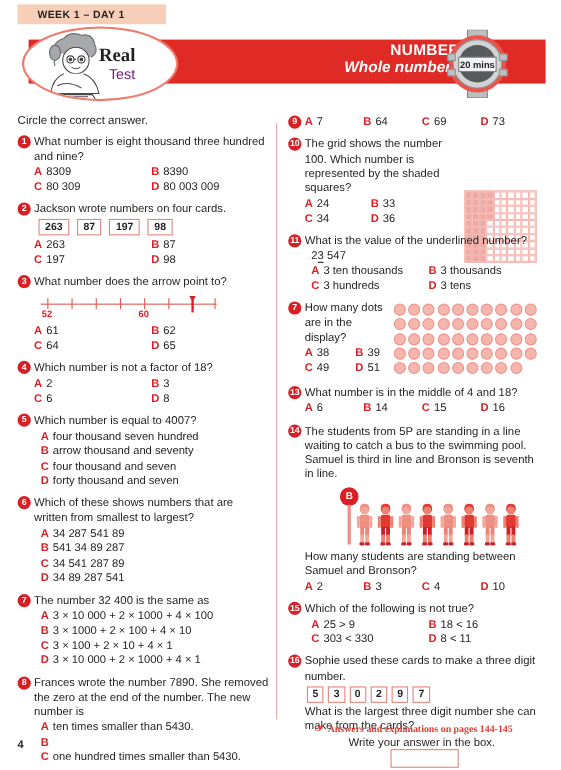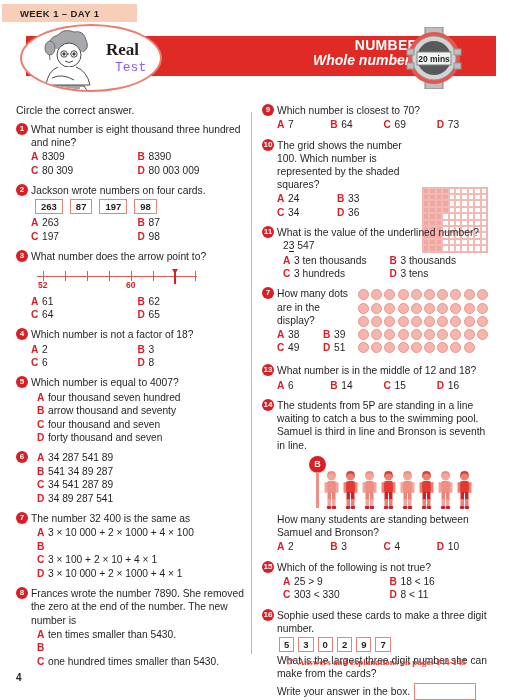--- a/index.html
+++ b/index.html
@@ -8,21 +8,21 @@
     background: #ffffff;
     font-family: "Liberation Sans", sans-serif;
     color: #231f20;
     position: relative;
     overflow: hidden;
   }
   .page { width: 510px; height: 700px; position: relative; }
 
   
   .week-band {
-    position: absolute; left: 2px; top: 4px;
+    position: absolute; left: 16px; top: 4px;
     width: 135px; height: 18px;
     background: #f7cfb9;
     display: flex; align-items: center;
   }
   .week-band span {
     font-size: 9.5px; font-weight: bold; letter-spacing: .4px;
     color: #231f20; padding-left: 18px;
   }
 
   .banner {
@@ -39,28 +39,28 @@
 
   
   .badge {
     position: absolute; left: 20px; top: 24px;
     width: 142px; height: 68px;
     border: 2.5px solid #ef7b6c;
     border-radius: 50%;
     background: #ffffff;
     overflow: hidden;
   }
-  .badge-text { position: absolute; left: 84px; top: 14px; }
+  .badge-text { position: absolute; left: 68px; top: 14px; }
   .badge-text .r1 {
     font-family: "Liberation Serif", serif;
     font-size: 17px; font-weight: bold; color: #231f20;
   }
   .badge-text .r2 {
-    font-family: Liberation Mono, monospace;
-    font-size: 13px; color: #8b5cf6; padding-left: 9px;
+    font-family: Liberation Sans, sans-serif;
+    font-size: 13px; color: #701a75; padding-left: 9px;
   }
 
   
   .watch { position: absolute; left: 404px; top: 27px; width: 60px; height: 62px; }
 
   
   .col { position: absolute; top: 104px; width: 228px; }
   .col-left { left: 16px; }
   .col-right { left: 262px; }
   .divider {
@@ -143,21 +143,21 @@
   }
   .bpole { position: absolute; left: 7px; top: 16px; width: 2.5px; height: 36px; background: #ef8f86; }
   .kid { position: absolute; bottom: 0; width: 17px; height: 40px; }
 
   
   .ansbox {
     display: inline-block; width: 62px; height: 17px;
     border: 1.2px solid #e8837c; background: #fff;
     vertical-align: middle; margin-left: 4px;
   }
-  .writeline { font-size: 10.3px; margin-top: 3px; display: flex; align-items: center; }
+  .writeline { font-size: 10.3px; margin-top: 3px; display: flex; align-items: center; flex-direction: column; }
 
   .footer {
     position: absolute; left: 262px; top: 656px;
     width: 228px; text-align: center;
     font-family: "Liberation Serif", serif;
     font-size: 9px; font-weight: bold; color: #e33b32;
   }
   .footer .hand { font-size: 10px; margin-right: 3px; }
 
   .pagenum {
@@ -357,20 +357,21 @@
           </div>
         <div class="opt">
             <span class="ltr">D</span>
             <span class="val">forty thousand and seven</span>
           </div>
       </div>
     </div>
 
     <div class="q">
       <div class="qnum">6</div>
+      <div class="qtext">Which of these shows numbers that are written from smallest to largest?</div>
       <div class="opts one">
         <div class="opt">
             <span class="ltr">A</span>
             <span class="val">34    287    541    89</span>
           </div>
         <div class="opt">
             <span class="ltr">B</span>
             <span class="val">541    34    89    287</span>
           </div>
         <div class="opt">
@@ -387,20 +388,21 @@
     <div class="q">
       <div class="qnum">7</div>
       <div class="qtext">The number 32 400 is the same as</div>
       <div class="opts one">
         <div class="opt">
             <span class="ltr">A</span>
             <span class="val">3 × 10 000 + 2 × 1000 + 4 × 100</span>
           </div>
         <div class="opt">
             <span class="ltr">B</span>
+            <span class="val">3 × 1000 + 2 × 100 + 4 × 10</span>
           </div>
         <div class="opt">
             <span class="ltr">C</span>
             <span class="val">3 × 100 + 2 × 10 + 4 × 1</span>
           </div>
         <div class="opt">
             <span class="ltr">D</span>
             <span class="val">3 × 10 000 + 2 × 1000 + 4 × 1</span>
           </div>
       </div>
@@ -424,21 +426,20 @@
 
       </div>
     </div>
 
   </div>
 
   <div class="col col-right">
 
     <div class="q">
       <div class="qnum">9</div>
-      <div class="qtext">Which number is closest to 70?</div>
       <div class="opts four">
         <div class="opt">
             <span class="ltr">A</span>
             <span class="val">7</span>
           </div>
         <div class="opt">
             <span class="ltr">B</span>
             <span class="val">64</span>
           </div>
         <div class="opt">
@@ -682,21 +683,21 @@
           </div>
         <div class="opt">
             <span class="ltr">D</span>
             <span class="val">51</span>
           </div>
       </div>
     </div>
 
     <div class="q">
       <div class="qnum">13</div>
-      <div class="qtext">What number is in the middle of 12 and 18?</div>
+      <div class="qtext">What number is in the middle of 4 and 18?</div>
       <div class="opts four">
         <div class="opt">
             <span class="ltr">A</span>
             <span class="val">6</span>
           </div>
         <div class="opt">
             <span class="ltr">B</span>
             <span class="val">14</span>
           </div>
         <div class="opt">

